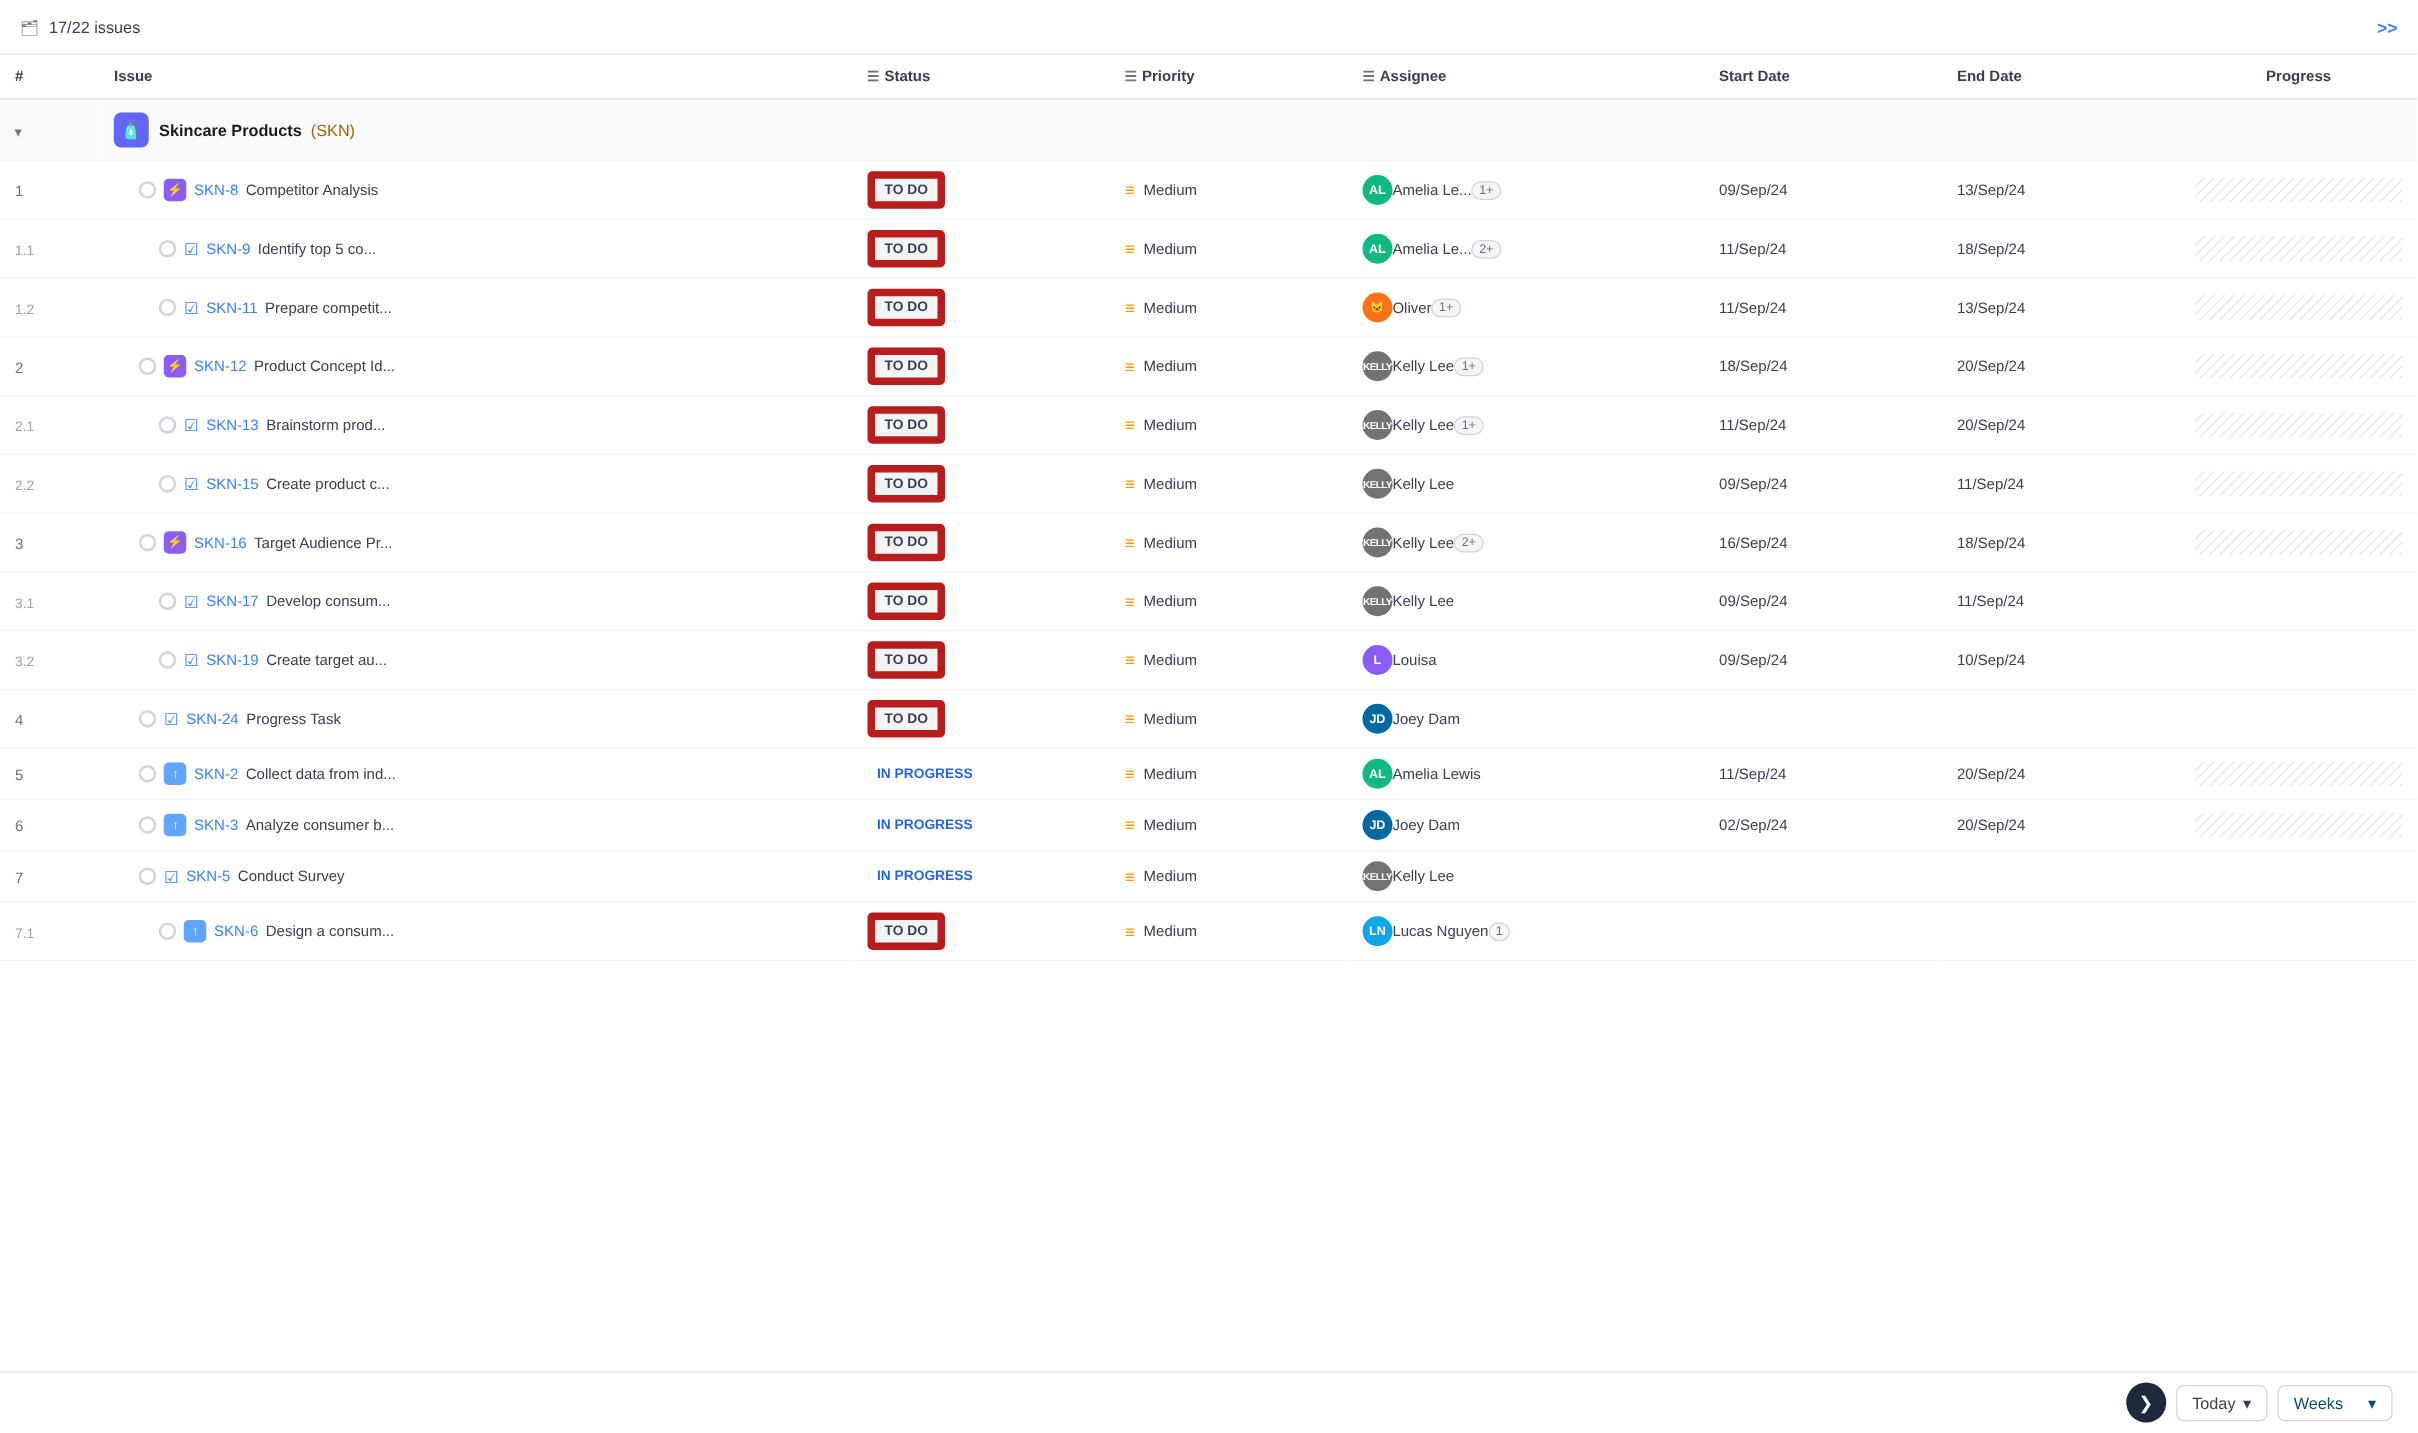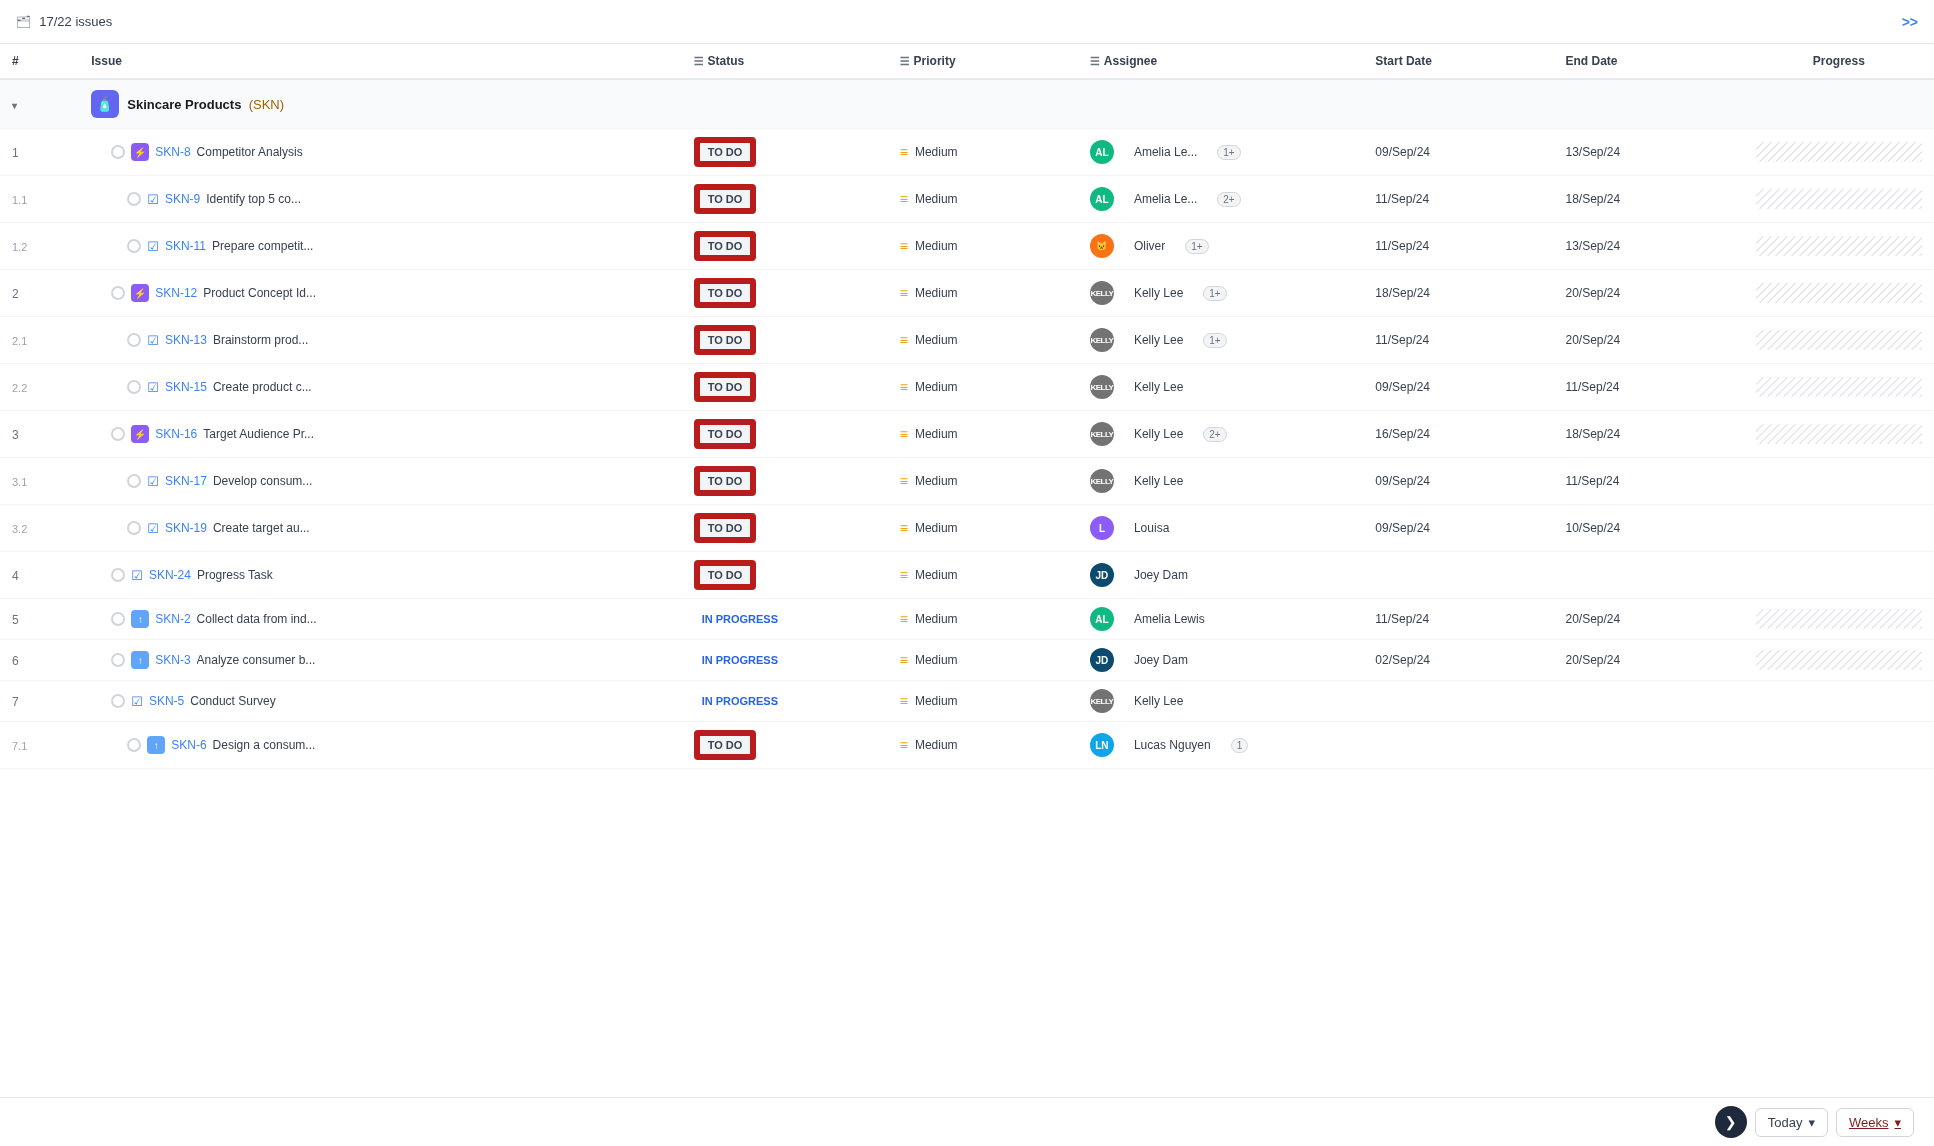--- a/index.html
+++ b/index.html
@@ -57,26 +57,26 @@
 
     .status-badge {
       display: inline-block; padding: 3px 8px; border-radius: 4px;
       font-size: 11px; font-weight: 600; white-space: nowrap;
     }
     .status-todo { background: #f3f4f6; color: #374151; border: 6px solid #b91c1c; }
     .status-inprogress { color: #2563eb; font-weight: 700; font-size: 11px; }
 
     .priority-cell { display: flex; align-items: center; gap: 5px; color: #374151; font-size: 12px; }
 
-    .assignee-cell { display: flex; align-items: center; gap: 20px; font-size: 12px; color: #374151; }
+    .assignee-cell { display: flex; align-items: center; gap: 0; font-size: 12px; color: #374151; }
     .avatar { width: 24px; height: 24px; border-radius: 50%; display: flex; align-items: center; justify-content: center; font-size: 10px; font-weight: 700; color: white; flex-shrink: 0; }
     .avatar-al { background: #10b981; }
     .avatar-kelly { background: #737373; font-size: 8px; }
     .avatar-oliver { background: #f97316; font-size: 9px; }
-    .avatar-jd { background: #0c4a6e; }
+    .avatar-jd { background: #0369a1; }
     .avatar-louisa { background: #8b5cf6; }
     .avatar-lucas { background: #0ea5e9; }
     .extra-badge { background: #f3f4f6; border: 1px solid #d1d5db; border-radius: 10px; padding: 1px 5px; font-size: 10px; color: #6b7280; }
 
     .date-cell { font-size: 12px; color: #374151; white-space: nowrap; }
 
     .progress-cell { position: relative; }
     .diag-pattern { 
       width: 100%; height: 20px;
       background-image: repeating-linear-gradient(
@@ -95,23 +95,23 @@
       width: 32px; height: 32px; border-radius: 50%; background: #1e293b;
       display: flex; align-items: center; justify-content: center;
       color: white; font-size: 14px; cursor: pointer; border: none;
     }
     .today-btn {
       display: flex; align-items: center; gap: 6px;
       padding: 6px 12px; border: 1px solid #d1d5db; border-radius: 6px;
       background: #fff; font-size: 13px; cursor: pointer; color: #374151;
     }
     .weeks-btn {
-      display: flex; align-items: center; gap: 6px;
+      display: flex; align-items: center; gap: 20px;
       padding: 6px 12px; border: 1px solid #d1d5db; border-radius: 6px;
-      background: #fff; font-size: 13px; cursor: pointer; color: #7f1d1d; text-decoration: underline;
+      background: #fff; font-size: 13px; cursor: pointer; color: #0c4a6e;
     }
     .kelly-label { font-size: 8px; letter-spacing: -0.5px; }
   </style>
 </head>
 <body>
 
 <div class="top-bar">
   <div class="top-bar-left">
     <span class="icon-box">🗂</span>
     <span class="issue-count">17/22 issues</span>

